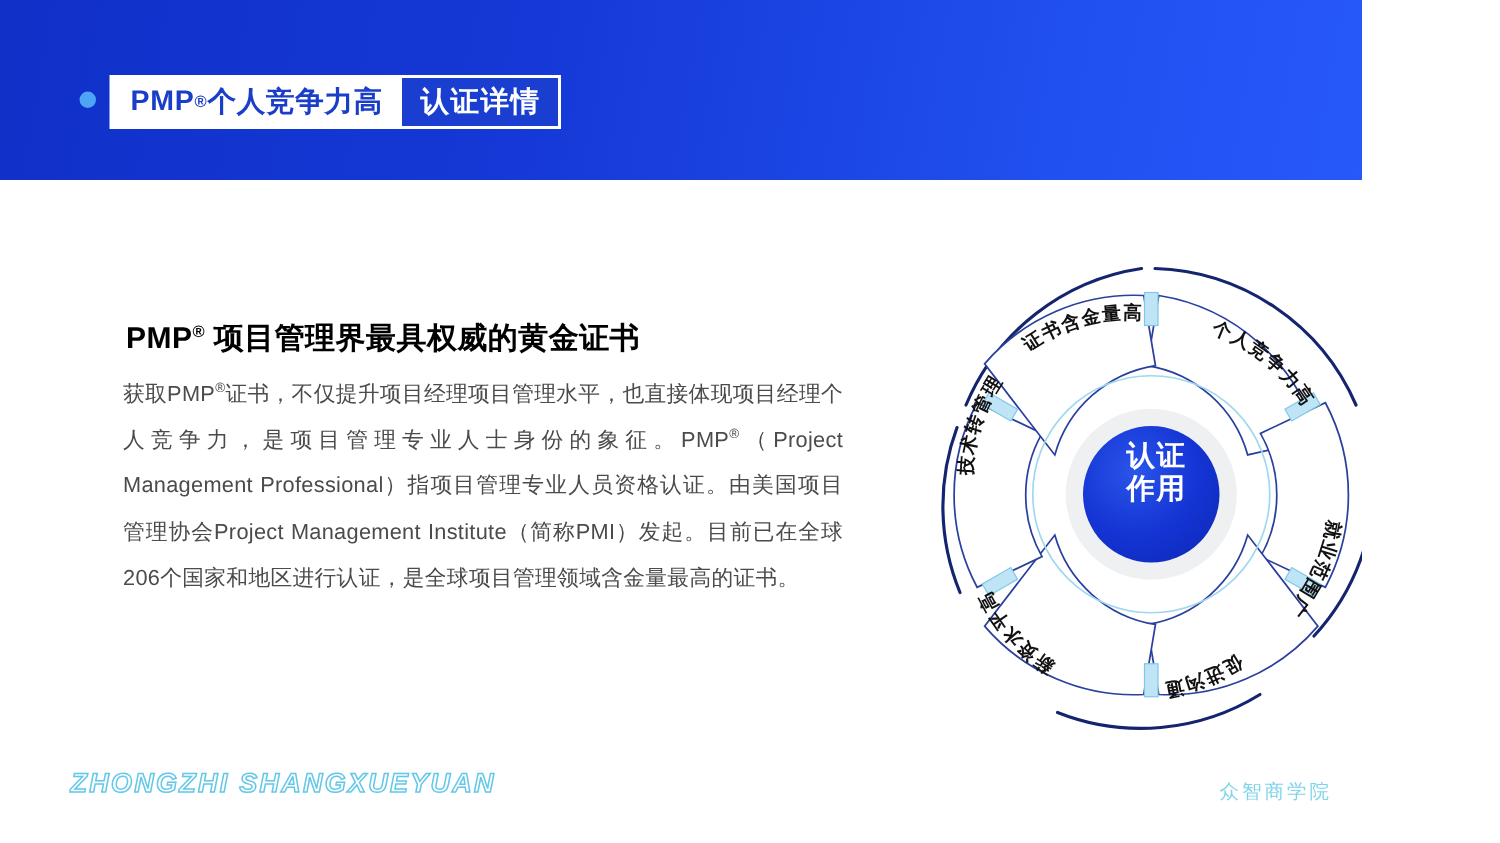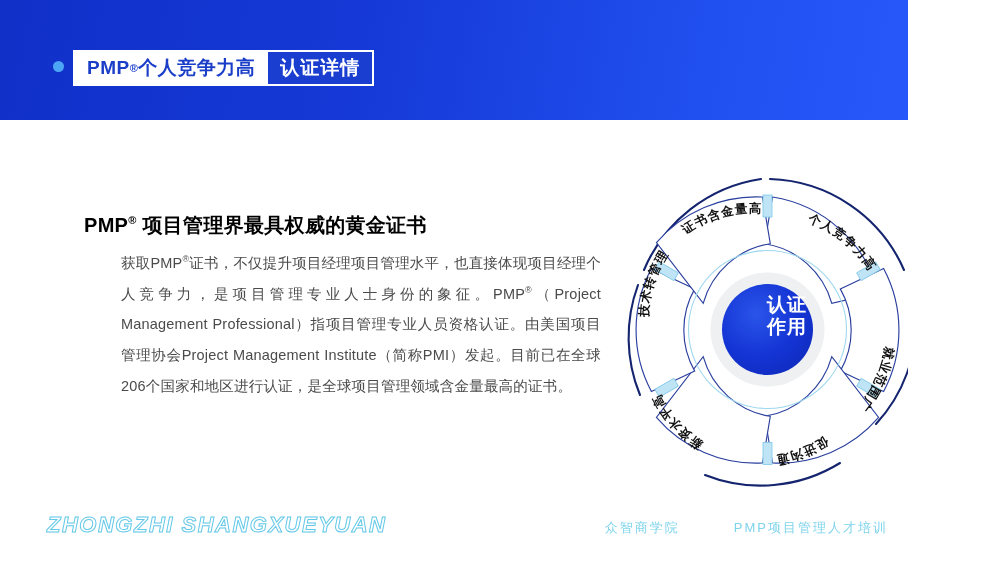--- a/index.html
+++ b/index.html
@@ -45,45 +45,45 @@
   
   .content-head{
     position:absolute;left:84px;top:212px;
     font-size:20px;font-weight:bold;color:#000000;
     letter-spacing:.3px;white-space:nowrap;
   }
   .content-head .reg{font-size:11px;vertical-align:super;}
   .content-body{
     position:absolute;left:82px;top:248px;width:480px;
     font-size:14.5px;color:#4b4b4b;line-height:2.12;
-    text-align:justify;letter-spacing:.2px;margin-left:39px;
+    text-align:justify;letter-spacing:.2px;
   }
   .content-body .reg{font-size:9px;vertical-align:super;}
 
   
   .diagram{position:absolute;left:595px;top:155px;width:345px;height:350px;}
   .diagram svg{display:block;}
   .ring-label{
     font-family:"Liberation Sans","DejaVu Sans",sans-serif;
     font-size:12.5px;fill:#111111;font-weight:600;letter-spacing:1px;
   }
   .center-label{
-    position:absolute;left:16px;top:0;width:345px;height:350px;
+    position:absolute;left:0;top:0;width:345px;height:350px;
     pointer-events:none;
   }
   .center-text{
     position:absolute;left:137px;top:139px;width:78px;
     text-align:center;color:#ffffff;font-size:19px;font-weight:bold;
     line-height:1.16;letter-spacing:1px;
   }
 
   
   .footer-logo{
     position:absolute;left:47px;top:512px;
-    font-size:22px;font-style:italic;font-weight:bold;
+    font-size:18px;font-style:italic;font-weight:bold;
     letter-spacing:1.5px;
     color:transparent;
     -webkit-text-stroke:1px #63c8e8;
     white-space:nowrap;
     text-align:center;
   }
   .footer-right{
     position:absolute;right:20px;top:519px;
     display:flex;gap:54px;
     color:#7fd4ec;font-size:13px;letter-spacing:2px;white-space:nowrap;
@@ -197,16 +197,15 @@
       <div class="center-text">
         <div>认证</div>
         <div>作用</div>
       </div>
     </div>
   </div>
 
   <div class="footer-logo">ZHONGZHI SHANGXUEYUAN</div>
   <div class="footer-right">
     <span>众智商学院</span>
-    <span>PMP项目管理人才培训</span>
   </div>
 
 </div>
 
 </body></html>

